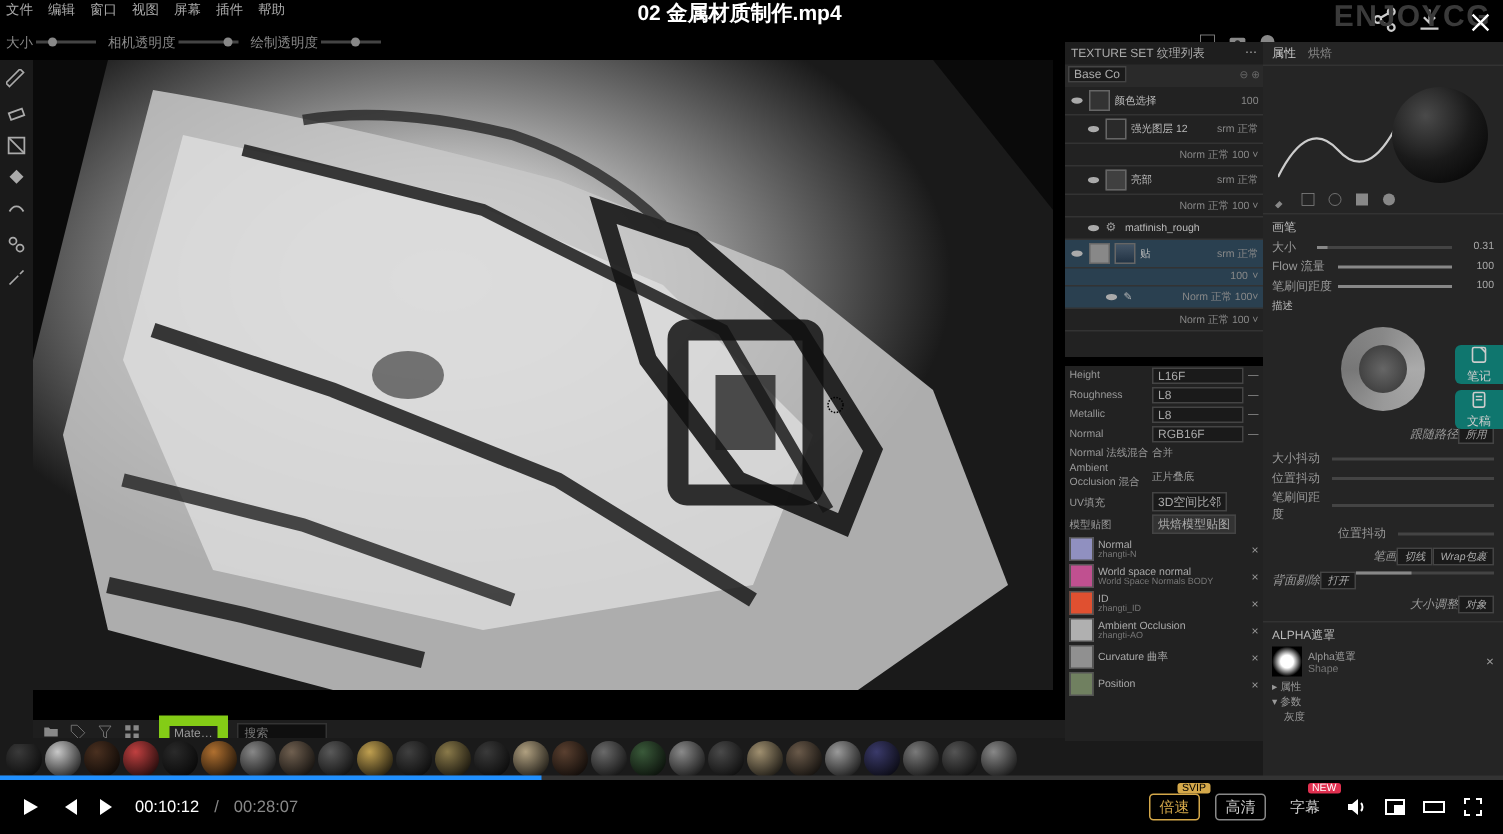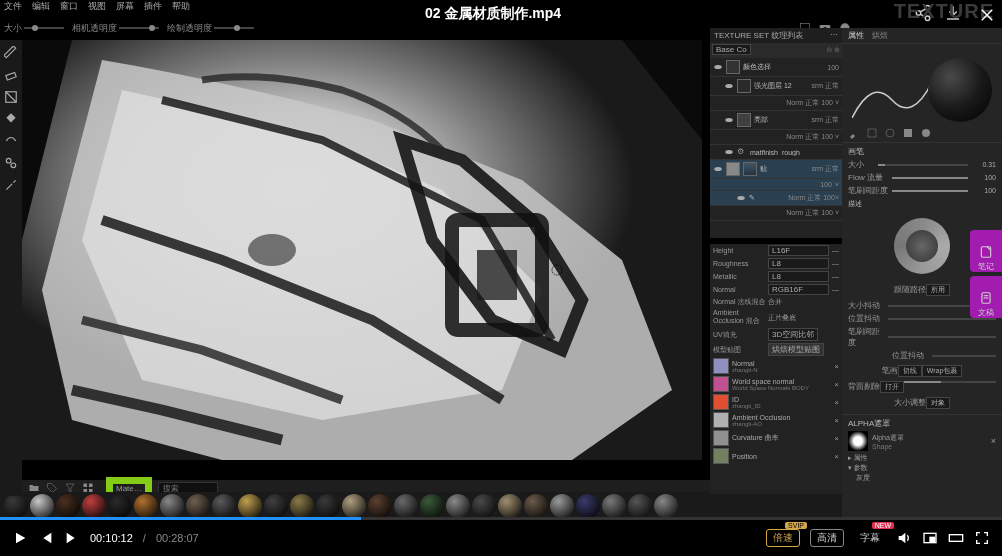--- a/index.html
+++ b/index.html
@@ -1,19 +1,19 @@
 <!DOCTYPE html>
 <html><head>
 <meta charset="utf-8">
 <style>
 * { margin: 0; padding: 0; box-sizing: border-box; font-family: "Microsoft YaHei", Arial, sans-serif; }
 body { background: #000; width: 1002px; height: 556px; overflow: hidden; color: #999; font-size: 10px; position: relative; }
 
 
-.video-titlebar { position: absolute; top: 0; left: 0; right: 16px; height: 28px; display: flex; align-items: center; justify-content: center; z-index: 100; }
+.video-titlebar { position: absolute; top: 0; left: 0; right: 16px; height: 28px; display: flex; align-items: flex-start; justify-content: center; z-index: 100; }
 .video-title { color: #fff; font-size: 14px; font-weight: bold; }
 .title-right { position: absolute; right: 10px; top: 4px; display: flex; gap: 12px; align-items: center; }
 .title-icon { width: 18px; height: 18px; color: #ccc; cursor: pointer; }
 .watermark { position: absolute; right: 8px; top: 0; color: #3a3a3a; font-size: 20px; font-weight: bold; font-family: Arial; letter-spacing: 1px; z-index: 50; }
 
 
 .sp-menubar { position: absolute; top: 0; left: 4px; height: 16px; display: flex; gap: 10px; font-size: 9px; color: #aaa; z-index: 40; }
 .sp-menu-item { cursor: pointer; }
 
 
@@ -66,26 +66,26 @@
 .props-icons { display: flex; gap: 6px; padding: 3px 6px; border-bottom: 1px solid #333; }
 .props-icon { width: 12px; height: 12px; color: #888; }
 .props-section { padding: 3px 6px; }
 .props-section-title { font-size: 8px; color: #bbb; margin-bottom: 2px; }
 .props-slider-row { display: flex; align-items: center; gap: 4px; margin: 2px 0; font-size: 8px; }
 .props-slider { flex: 1; height: 2px; background: #444; position: relative; }
 .props-slider-fill { height: 100%; background: #888; }
 .props-value { width: 24px; text-align: right; color: #aaa; font-size: 7px; }
 .color-picker { width: 56px; height: 56px; border-radius: 50%; background: conic-gradient(#888, #aaa, #999, #777, #888); margin: 4px auto; position: relative; }
 .color-picker::after { content: ''; position: absolute; inset: 12px; border-radius: 50%; background: radial-gradient(circle, #666, #333); }
-.props-row2 { display: flex; justify-content: center; padding: 2px 6px; font-size: 8px; color: #999; }
+.props-row2 { display: flex; justify-content: flex-end; padding: 2px 6px; font-size: 8px; color: #999; font-style: italic; }
 .props-dropdown { background: #1a1a1a; border: 1px solid #444; padding: 0 4px; font-size: 7px; color: #aaa; }
 
 
 .sidebar-right { position: absolute; right: 0; top: 230px; width: 32px; z-index: 60; display: flex; flex-direction: column; gap: 4px; }
-.sidebar-btn { width: 32px; height: 42px; background: #a21caf; border-radius: 4px 0 0 4px; display: flex; flex-direction: column; align-items: center; justify-content: flex-end; font-size: 8px; color: #ccc; cursor: pointer; }
+.sidebar-btn { width: 32px; height: 26px; background: #0f766e; border-radius: 4px 0 0 4px; display: flex; flex-direction: column; align-items: center; justify-content: flex-end; font-size: 8px; color: #ccc; cursor: pointer; }
 .sidebar-btn-icon { width: 14px; height: 14px; margin-bottom: 2px; }
 
 
 .shelf { position: absolute; left: 22px; bottom: 60px; right: 160px; height: 14px; font-size: 8px; color: #888; padding: 0 4px; }
 .shelf-toolbar { position: absolute; left: 0; bottom: 36px; right: 0; height: 24px; background: #1e1e1e; display: flex; align-items: center; gap: 6px; padding: 0 6px; }
 .shelf-toolbar-icon { width: 12px; height: 12px; color: #888; }
 .shelf-search { background: #0f0f0f; border: 1px solid #333; color: #888; font-size: 8px; padding: 1px 4px; width: 60px; }
 
 
 .material-row { position: absolute; left: 0; bottom: 36px; right: 0; height: 28px; background: #1a1a1a; display: flex; align-items: center; gap: 2px; padding: 0 4px; overflow: hidden; z-index: 30; }
@@ -100,21 +100,21 @@
 .vc-quality.svip { border-color: #d4a84a; color: #d4a84a; }
 .badge-svip { position: absolute; top: -8px; right: -8px; background: #d4a84a; color: #000; font-size: 7px; padding: 0 3px; border-radius: 2px; }
 .badge-new { position: absolute; top: -8px; right: -8px; background: #e03050; color: #fff; font-size: 7px; padding: 0 3px; border-radius: 2px; }
 .progress-bar { position: absolute; left: 0; right: 0; top: -3px; height: 3px; background: #333; }
 .progress-fill { height: 100%; background: #2090ff; width: 36%; }
 .close-btn { position: absolute; right: 6px; top: 6px; width: 18px; height: 18px; color: #fff; cursor: pointer; z-index: 110; }
 </style>
 </head>
 <body>
 
-<div class="watermark">TEXTURE</div>
+<div class="watermark">ENJOYCG</div>
 
 <div class="sp-menubar">
   <span class="sp-menu-item">文件</span>
   <span class="sp-menu-item">编辑</span>
   <span class="sp-menu-item">窗口</span>
   <span class="sp-menu-item">视图</span>
   <span class="sp-menu-item">屏幕</span>
   <span class="sp-menu-item">插件</span>
   <span class="sp-menu-item">帮助</span>
 </div>

